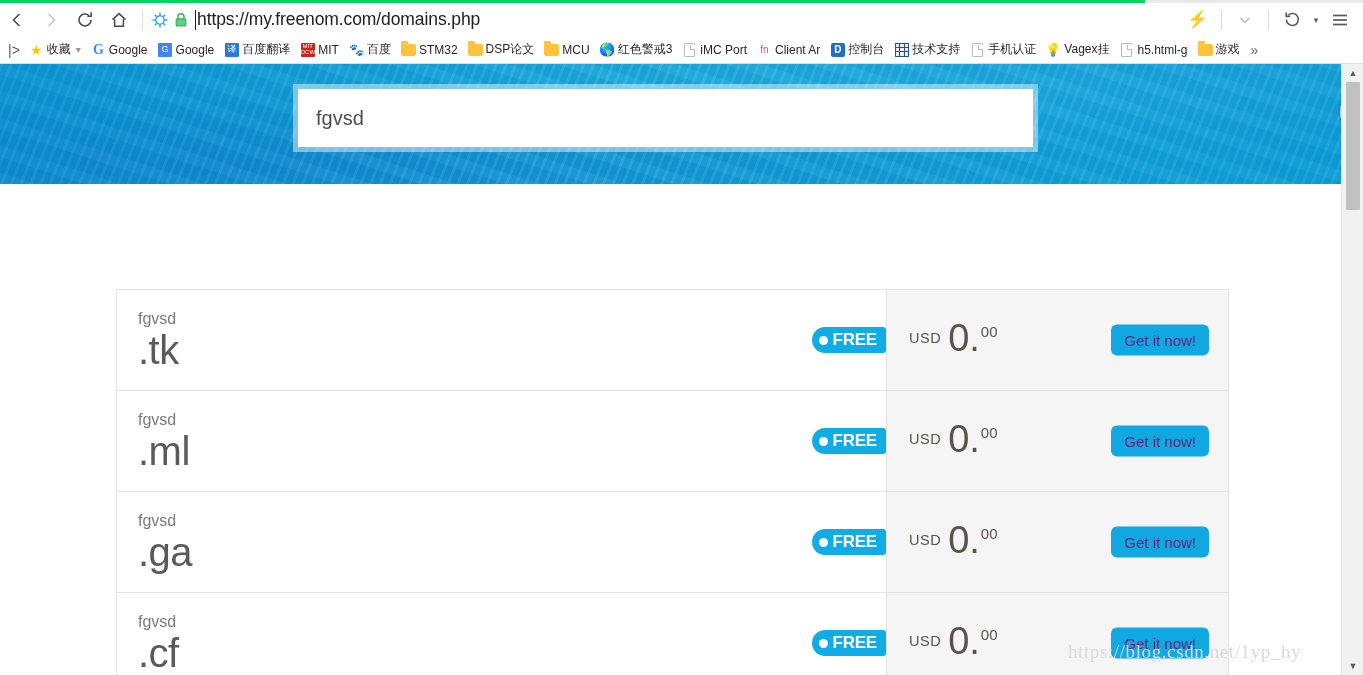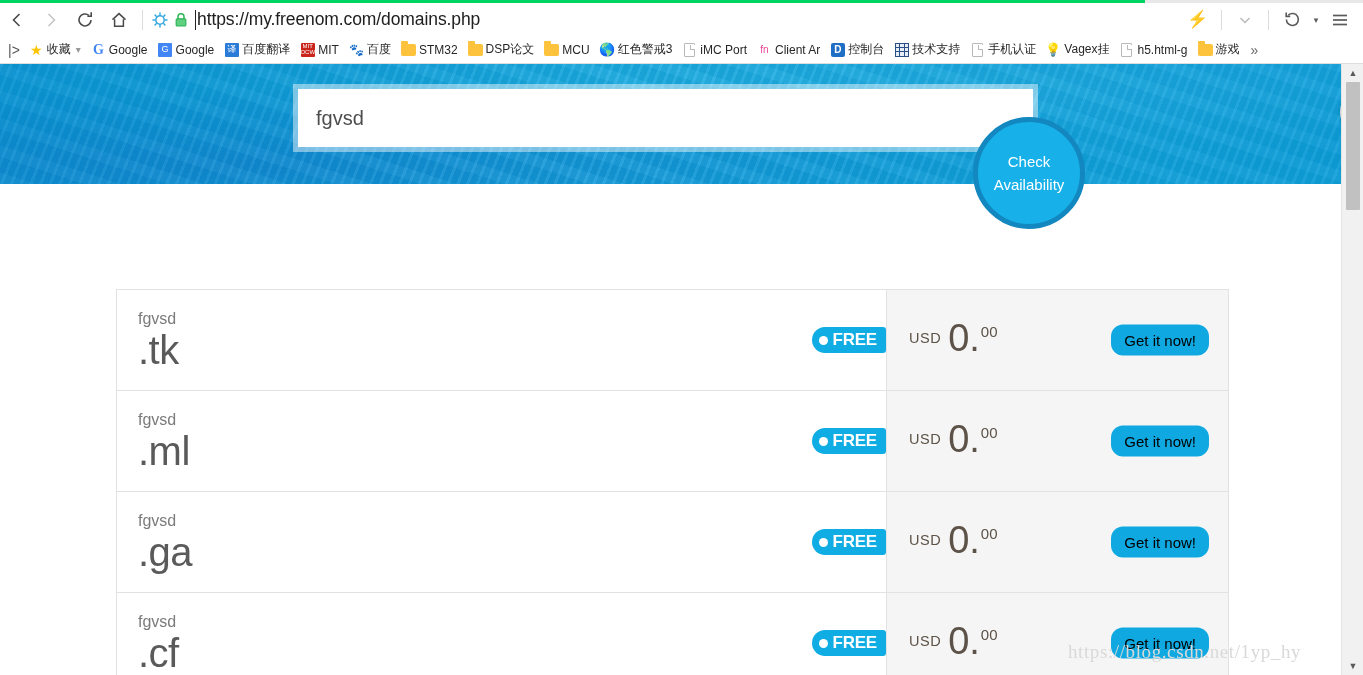--- a/index.html
+++ b/index.html
@@ -245,25 +245,25 @@
   .price-main {
     font-size: 38px; line-height: 1; margin-left: 7px; color: #5c5248;
     position: relative; top: -2px;
   }
   .price-cents {
     font-size: 15px; color: #5c5248; margin-top: 2px; margin-left: 1px;
   }
   .get-btn {
     position: absolute; right: 19px; top: 50%;
     transform: translateY(-50%);
-    background: #10a8e0; color: #000000;
+    background: #10a8e0; color: #701a75;
     border: none; outline: none;
     font-family: "Liberation Sans", sans-serif;
     font-size: 15px; padding: 7px 13px;
-    cursor: pointer; border-radius: 12px;
+    cursor: pointer; border-radius: 6px;
     white-space: nowrap;
   }
 
   
   #watermark {
     position: absolute; top: 577px; left: 1068px;
     font-family: "Liberation Serif", serif;
     font-size: 19px; color: #d9d9d9;
     letter-spacing: 0.6px;
     white-space: nowrap;
@@ -520,24 +520,20 @@
 </div>
 
 <div id="viewport">
 
   <div id="hero">
     <div id="search-shell">
       <input id="search-input" type="text" value="fgvsd" style="">
     </div>
   </div>
 
-  <div id="check-availability-btn">
-    <span>Check</span>
-    <span>Availability</span>
-  </div>
 
 
   <div id="domain-table">
 
     <div class="domain-row">
       <div class="row-left">
         <div class="domain-names">
           <div class="domain-sub">fgvsd</div>
           <div class="domain-tld">.tk</div>
         </div>

